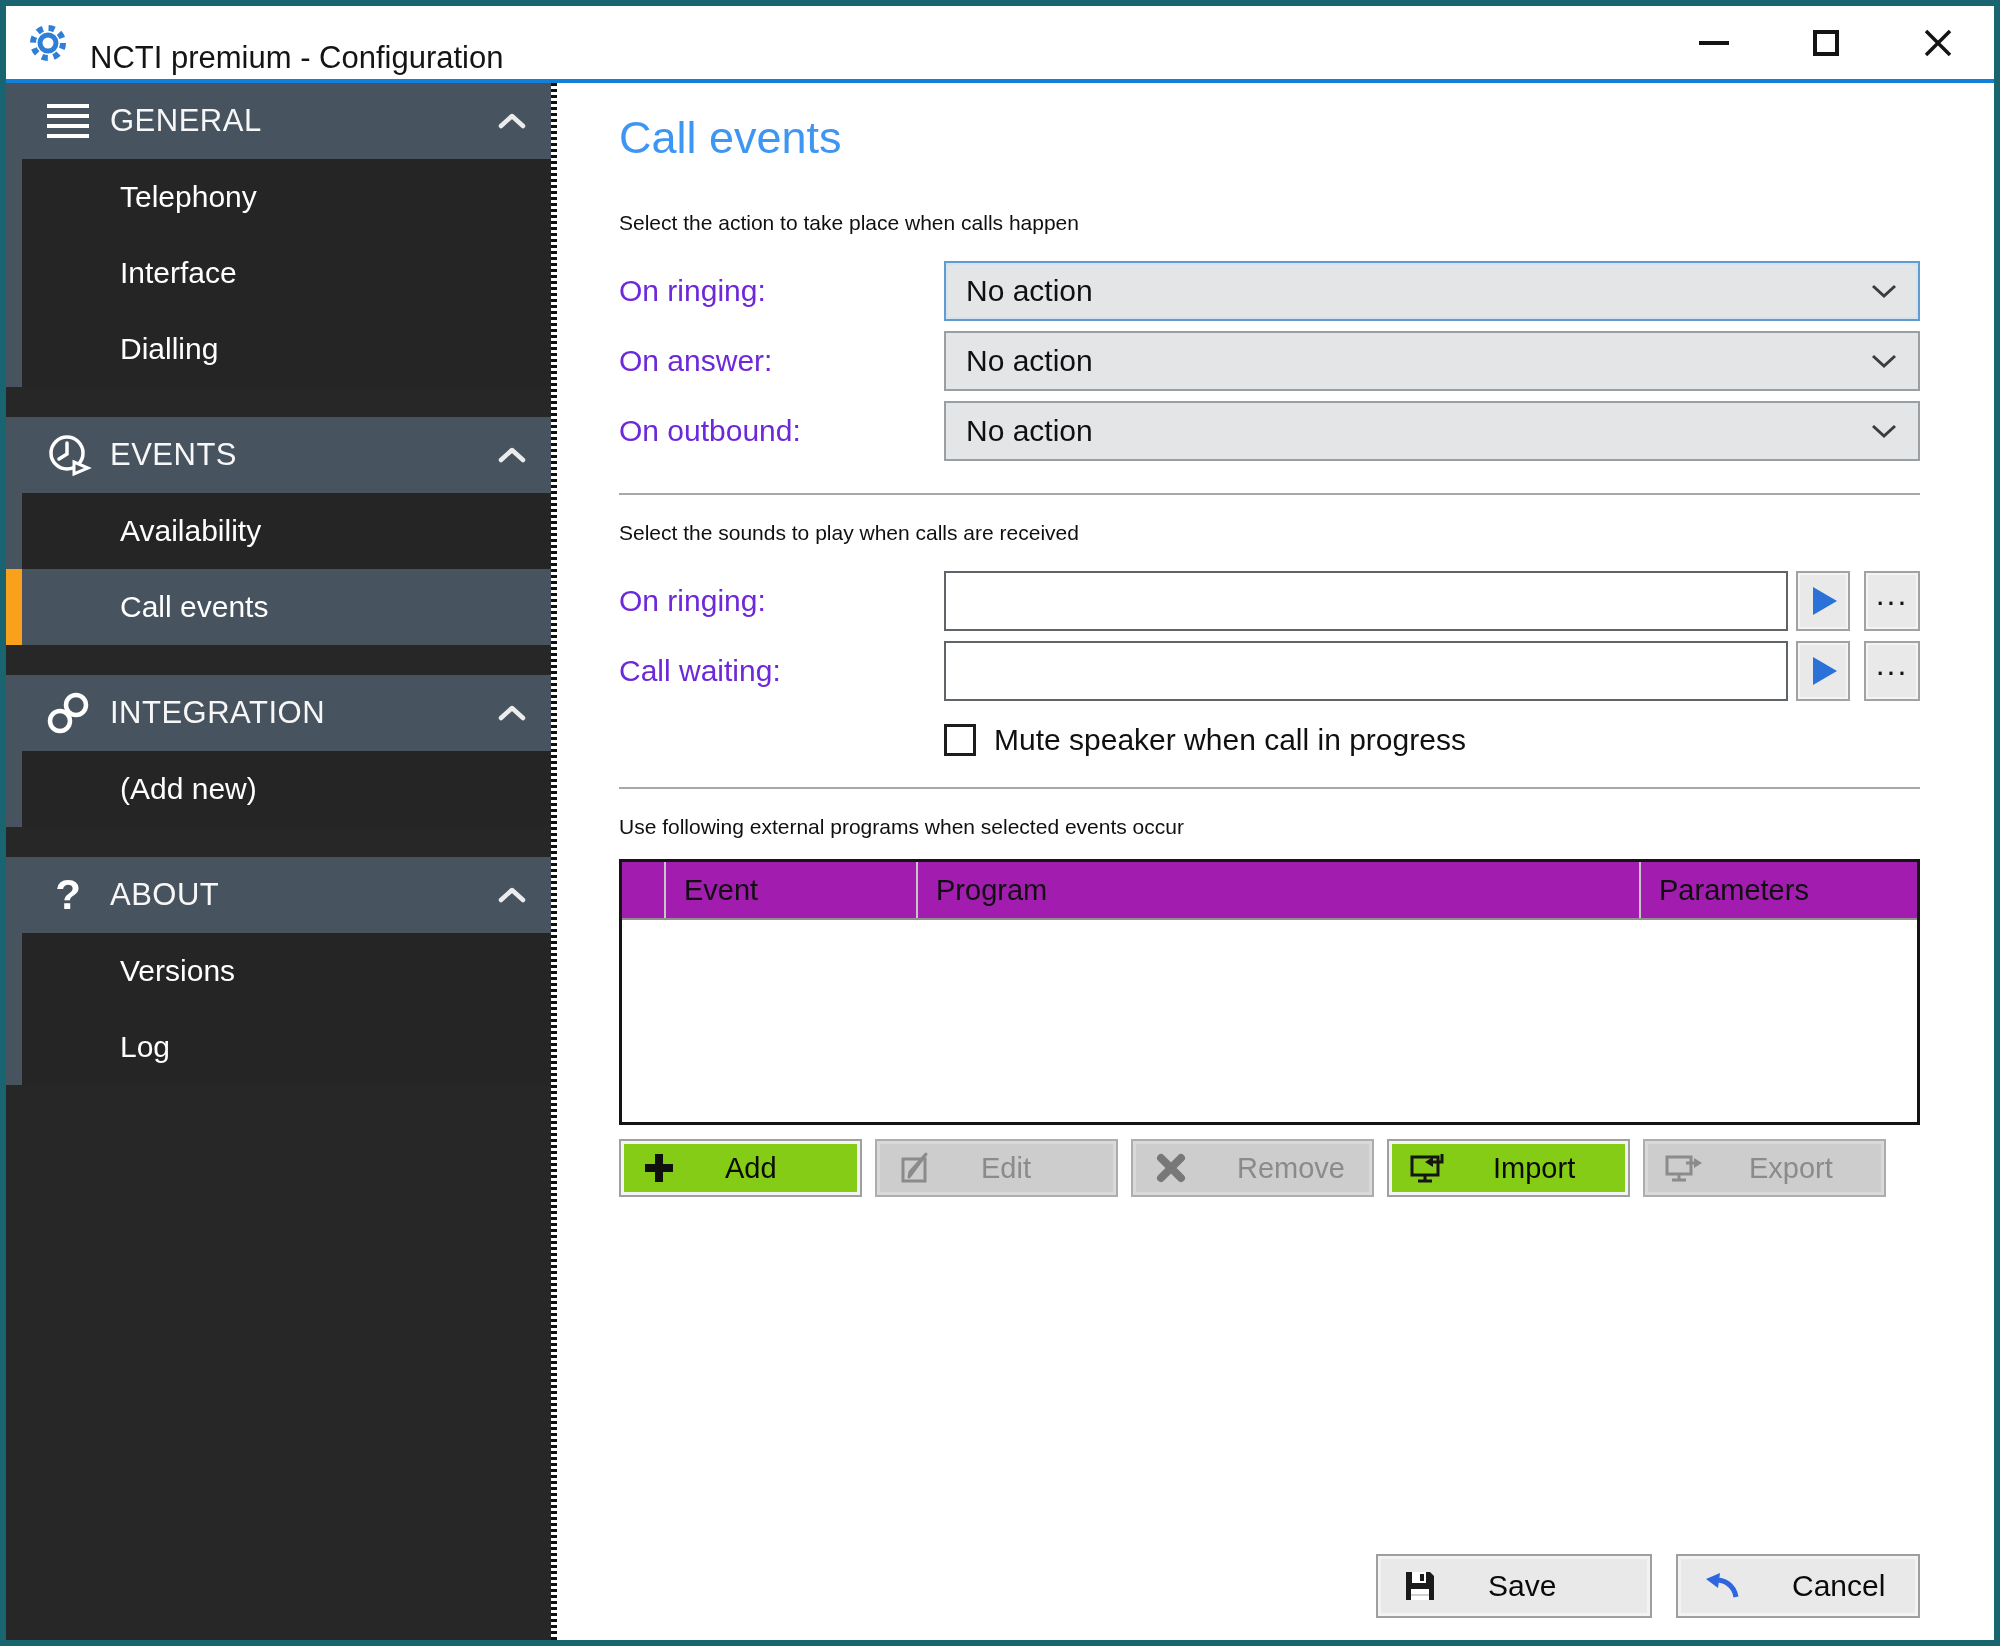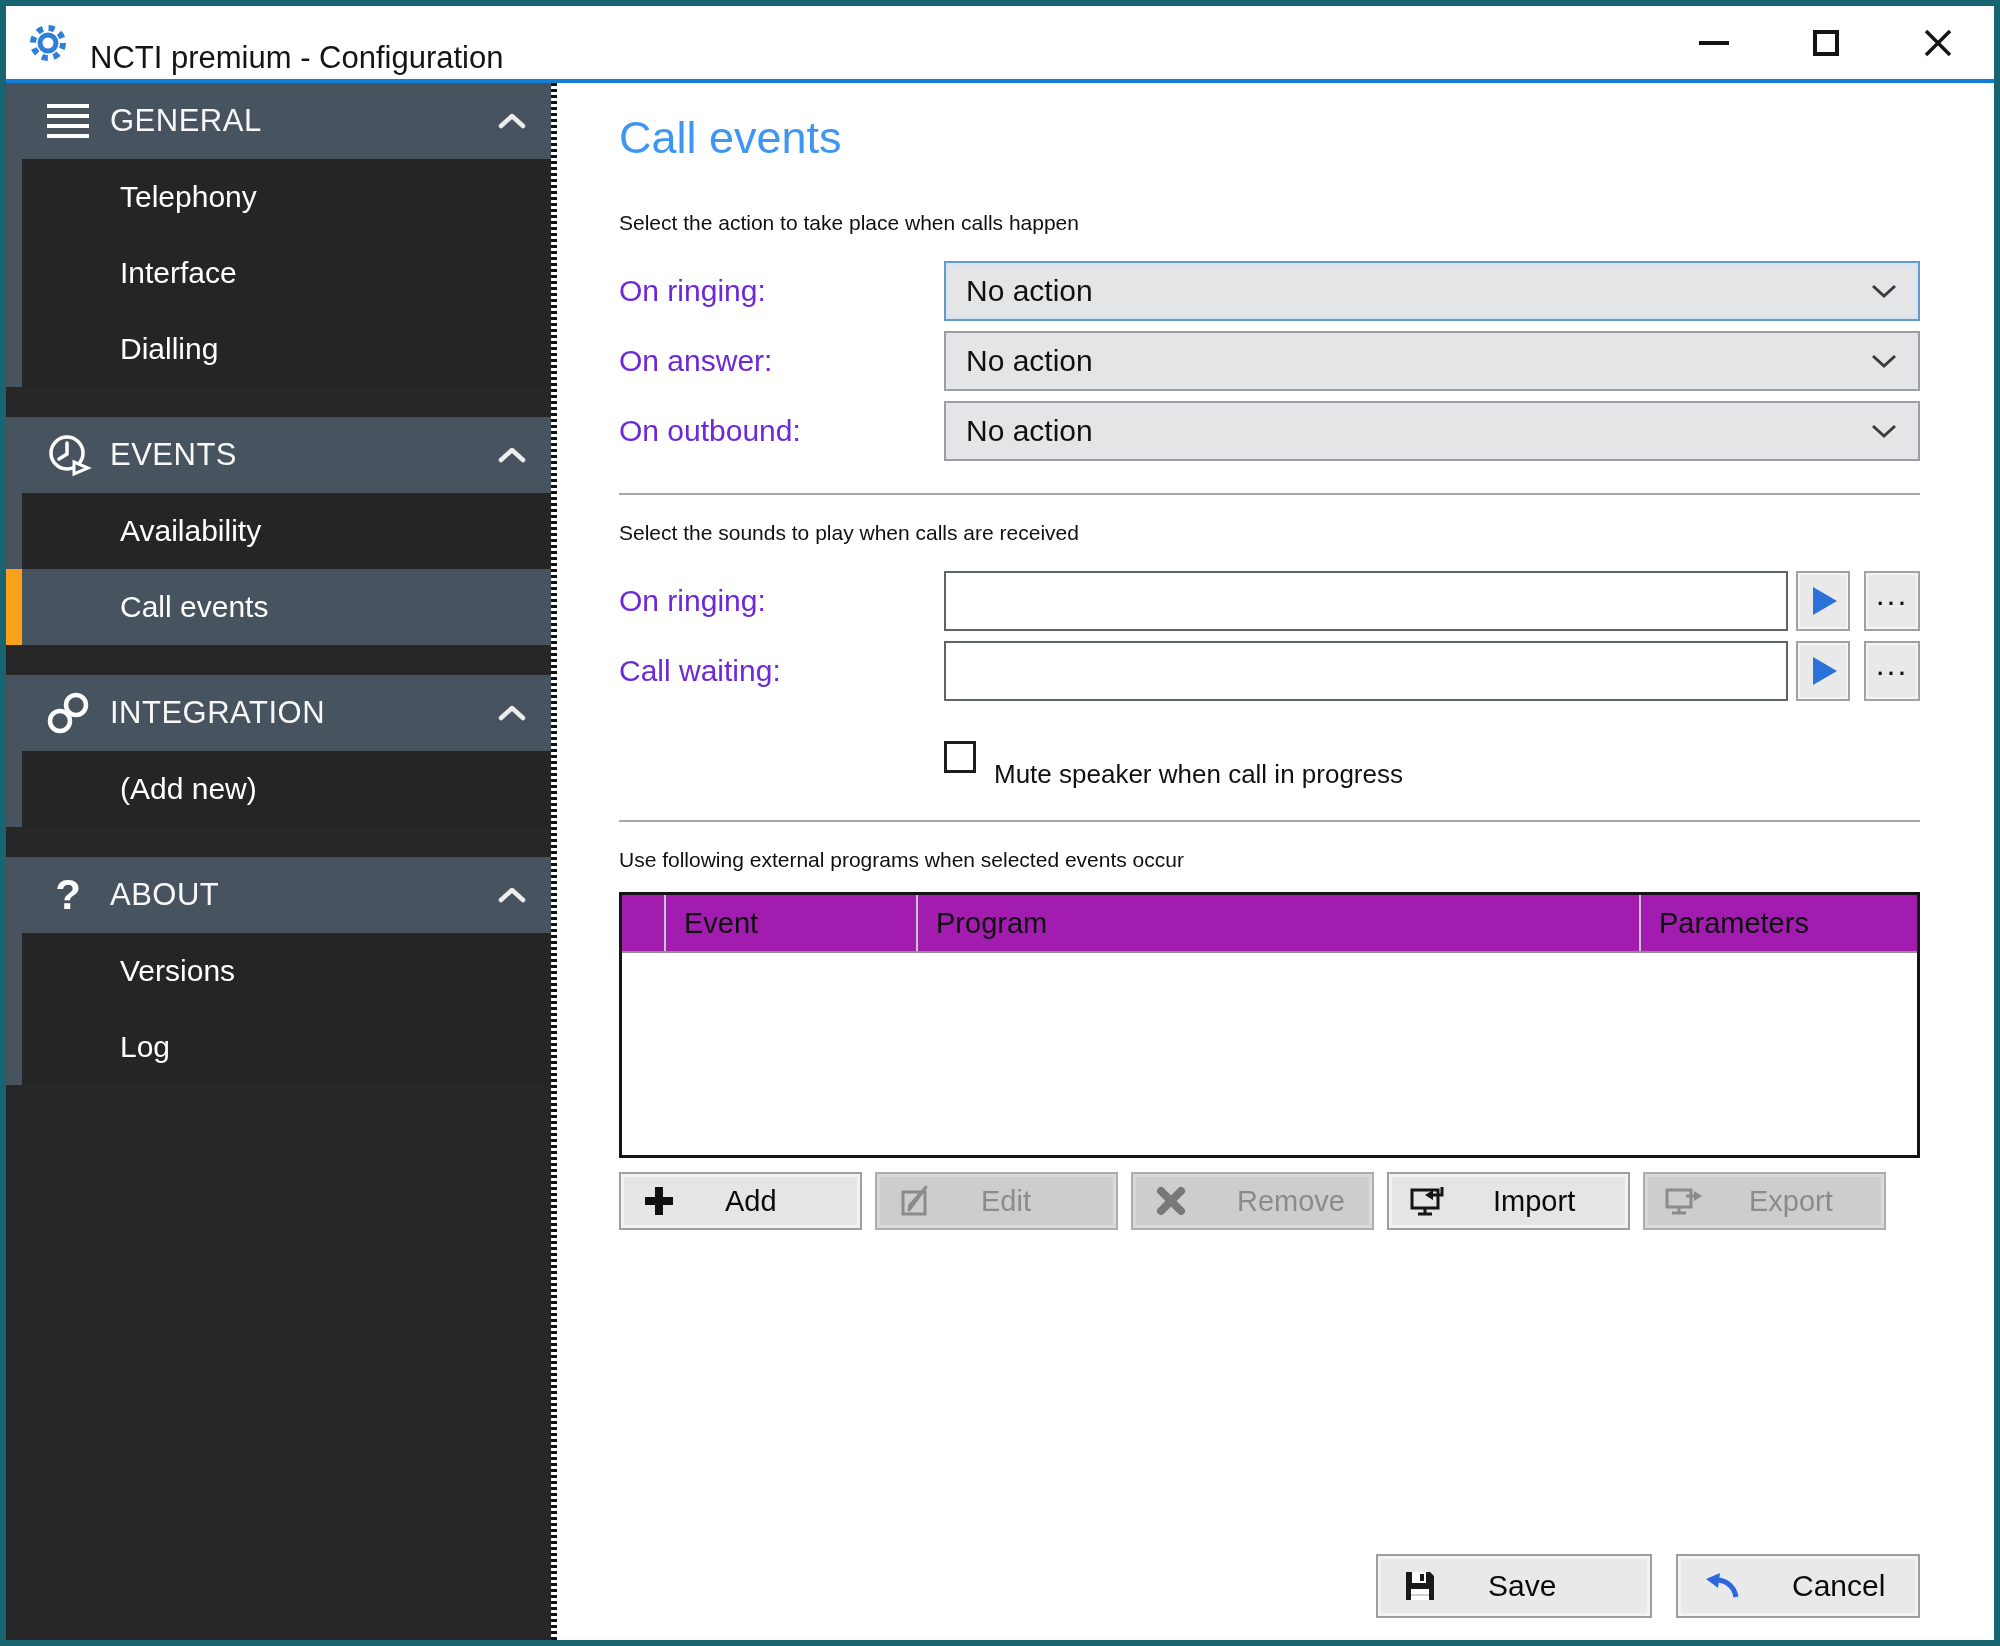--- a/index.html
+++ b/index.html
@@ -55,35 +55,35 @@
   .dropdown .dchevron{margin-left:auto;display:flex;}
   
   .sound-input{flex:1;height:60px;border:2px solid #5f6468;background:#fff;font-size:28px;padding:0 14px;font-family:"Liberation Sans",sans-serif;outline:none;min-width:0;}
   .btn-sq{flex:0 0 54px;height:60px;background:#e9e9e9;border:2px solid #a2a2a2;display:flex;align-items:center;justify-content:center;margin-left:8px;box-shadow:inset 0 0 0 2px #f4f4f4;cursor:default;}
   .btn-sq.browse{margin-left:14px;flex-basis:56px;}
   .play-tri{width:0;height:0;border-left:24px solid #2a71d8;border-top:14px solid transparent;border-bottom:14px solid transparent;margin-left:4px;}
   .dots{font-size:32px;letter-spacing:2px;color:#141414;line-height:10px;margin-top:-14px;}
   
   .check-row{display:flex;align-items:center;margin-top:22px;margin-left:325px;cursor:default;}
   .checkbox{width:32px;height:32px;border:3px solid #1d1d1d;background:#fff;flex:0 0 32px;}
-  .check-label{font-size:26px;margin-left:18px;color:#101010;margin-top:36px;}
+  .check-label{font-size:30px;margin-left:18px;color:#101010;}
   .sep{border:none;border-top:2px solid #a8a8a8;margin:32px 0 0 0;}
   .sep2{border:none;border-top:2px solid #a8a8a8;margin:30px 0 0 0;}
   
   .ptable{margin-top:20px;border:3px solid #141414;height:266px;display:flex;flex-direction:column;background:#a21caf;}
   .ptable-header{flex:0 0 58px;display:flex;align-items:stretch;border-bottom:2px solid #8f8f8f;}
   .pth{display:flex;align-items:center;font-size:29px;color:#101010;border-right:2px solid #c6c6c6;padding-left:18px;}
   .pth.c0{flex:0 0 44px;padding-left:0;}
   .pth.c1{flex:0 0 252px;}
   .pth.c2{flex:1;}
   .pth.c3{flex:0 0 276px;border-right:none;}
   .ptable-body{flex:1;background:#fff;}
   
   .btn-row{display:flex;margin-top:14px;gap:13px;}
-  .action-btn{flex:0 0 243px;height:58px;display:flex;align-items:center;padding-left:16px;font-size:29px;border:2px solid #9f9f9f;background:#e5e5e5;box-shadow:inset 0 0 0 3px #f3f3f3;color:#0b0b0b;cursor:default;}
+  .action-btn{flex:0 0 243px;height:58px;display:flex;align-items:center;padding-left:16px;font-size:29px;border:2px solid #9f9f9f;background:#84cc16;box-shadow:inset 0 0 0 3px #f3f3f3;color:#0b0b0b;cursor:default;}
   .action-btn .aicon{width:44px;display:flex;align-items:center;justify-content:center;}
   .action-btn .albl{margin-left:44px;}
   .action-btn.disabled{background:#cdcdcd;border-color:#adadad;box-shadow:inset 0 0 0 3px #d9d9d9;color:#8b8b8b;}
   
   .footer{position:absolute;right:74px;bottom:22px;display:flex;gap:24px;}
   .footer-btn{height:64px;display:flex;align-items:center;border:2px solid #9f9f9f;background:#e9e9e9;box-shadow:inset 0 0 0 3px #f3f3f3;font-size:30px;color:#0b0b0b;padding-left:24px;cursor:default;}
   .footer-btn.save{width:276px;}
   .footer-btn.cancel{width:244px;}
   .footer-btn .flbl{margin-left:50px;}
   svg{display:block;}

